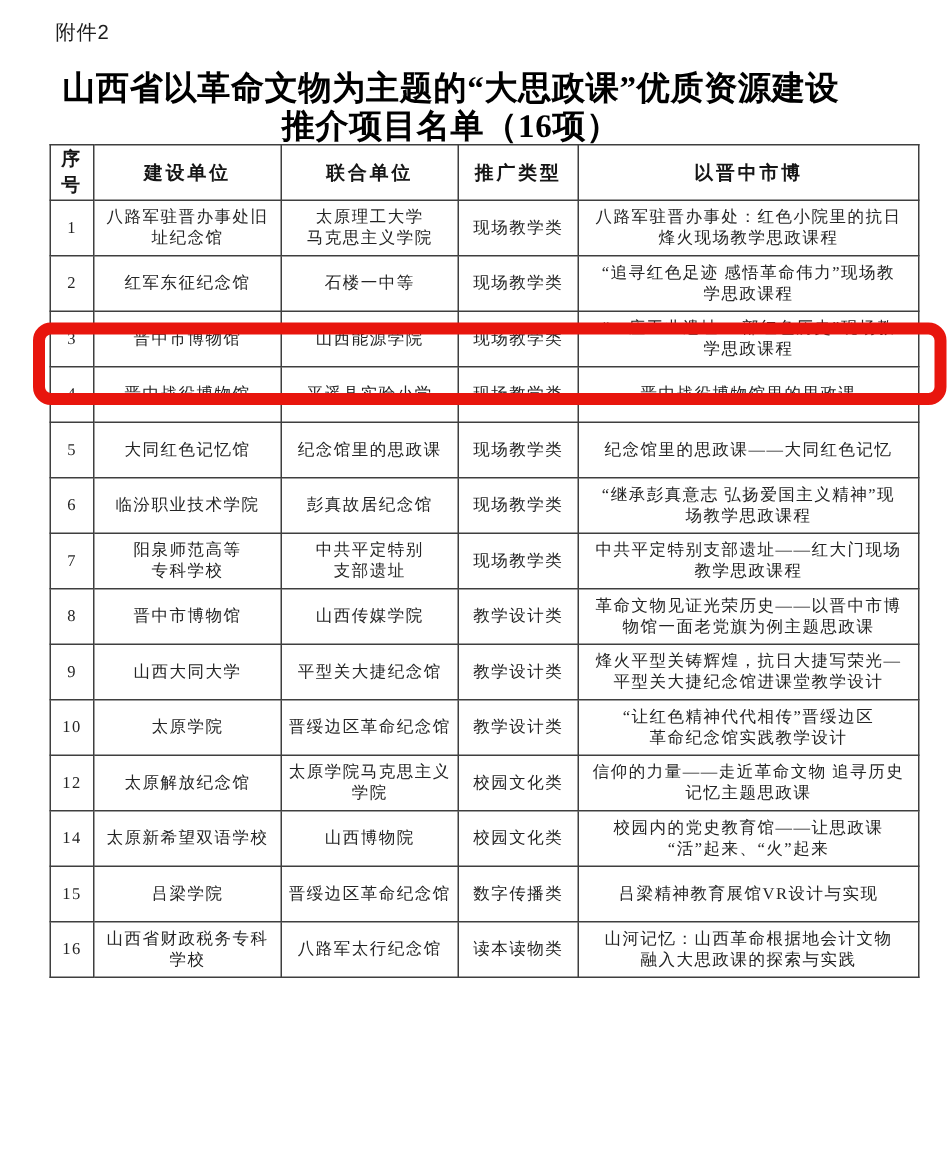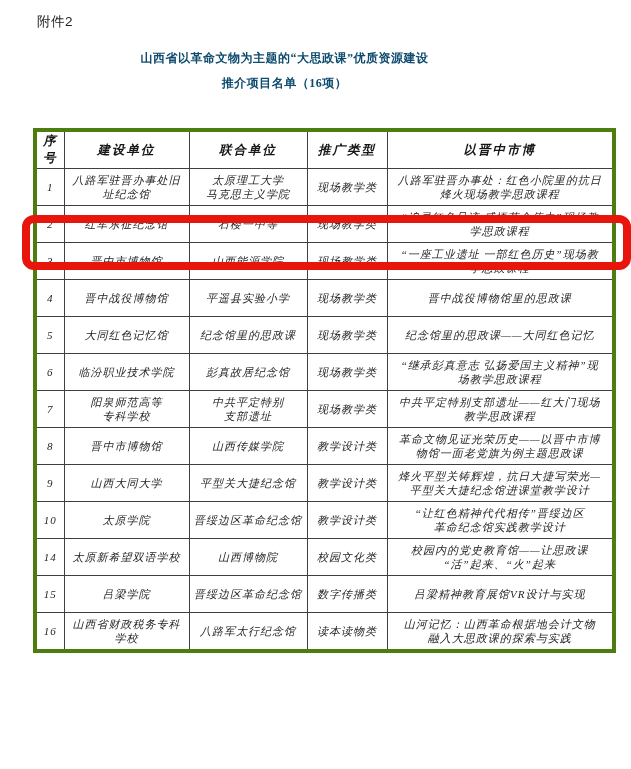--- a/index.html
+++ b/index.html
@@ -7,48 +7,48 @@
     width: 631px; height: 769px;
     background: #ffffff;
     overflow: hidden;
     font-family: "Liberation Serif", "DejaVu Serif", serif;
   }
   .page {
     position: relative;
     width: 569px; height: 769px;
     background: #ffffff;
     color: #222;
+    padding-left: 32px;
   }
   .attachment-label {
     position: absolute;
     left: 37px; top: 13px;
     font-size: 13.5px;
     font-family: "Liberation Sans", "DejaVu Sans", sans-serif;
     color: #1d1d1d;
     letter-spacing: 0.5px;
   }
   .doc-title {
     position: absolute;
     top: 46px; left: 0;
     width: 100%;
     text-align: center;
     font-weight: 700;
-    font-size: 12px;
+    font-size: 22px;
     line-height: 25px;
-    color: #0c4a6e;
+    color: #000000;
     letter-spacing: 0.5px;
   }
   table.main {
     position: absolute;
-    left: 33px; top: 128px;
+    left: 33px; top: 96px;
     width: 579px;
     border-collapse: collapse;
     table-layout: fixed;
-    border: 4px solid #4d7c0f;
-    font-style: italic;
+    border: 1px solid #4d7c0f;
   }
   table.main th, table.main td {
     border: 1px solid #3f3f3f;
     text-align: center;
     vertical-align: middle;
     color: #242424;
   }
   table.main thead th {
     height: 26px;
     font-size: 12.5px;
@@ -181,20 +181,29 @@
   </tr>
         <tr>
     <td class="c-no">10</td>
     <td class="c-builder">太原学院</td>
     <td class="c-partner">晋绥边区革命纪念馆</td>
     <td class="c-type">教学设计类</td>
     <td class="c-project">“让红色精神代代相传”晋绥边区
 革命纪念馆实践教学设计</td>
   </tr>
         <tr>
+    <td class="c-no">12</td>
+    <td class="c-builder">太原解放纪念馆</td>
+    <td class="c-partner">太原学院马克思主义
+学院</td>
+    <td class="c-type">校园文化类</td>
+    <td class="c-project">信仰的力量——走近革命文物 追寻历史
+记忆主题思政课</td>
+  </tr>
+        <tr>
     <td class="c-no">14</td>
     <td class="c-builder">太原新希望双语学校</td>
     <td class="c-partner">山西博物院</td>
     <td class="c-type">校园文化类</td>
     <td class="c-project">校园内的党史教育馆——让思政课
 “活”起来、“火”起来</td>
   </tr>
         <tr>
     <td class="c-no">15</td>
     <td class="c-builder">吕梁学院</td>

